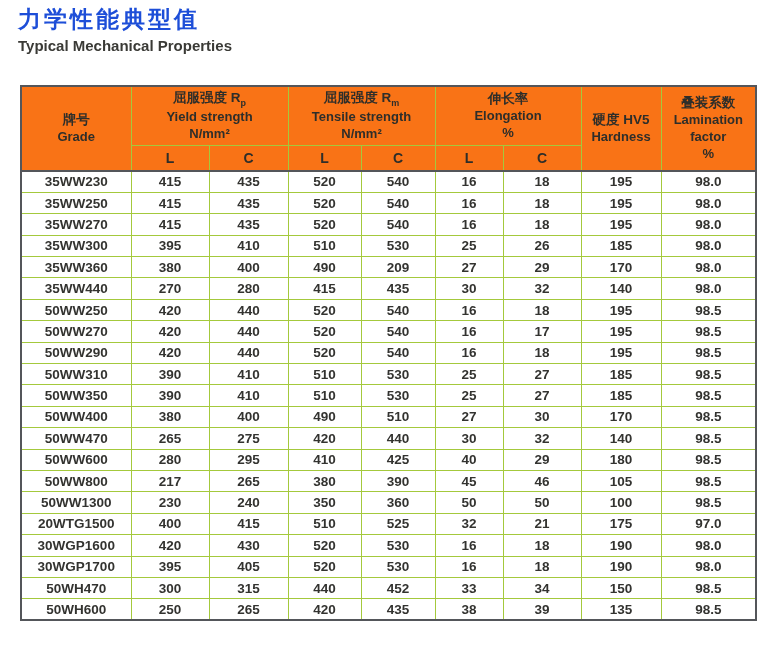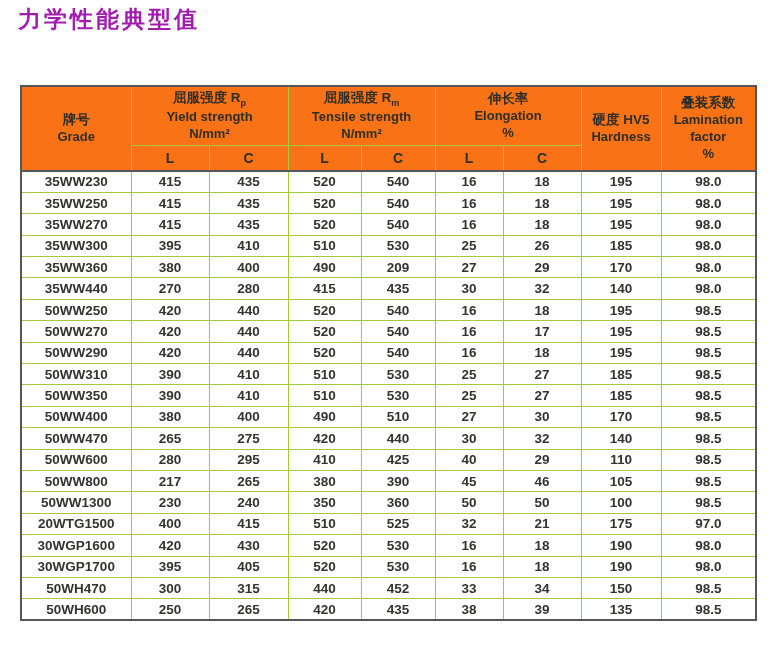--- a/index.html
+++ b/index.html
@@ -7,21 +7,21 @@
   body {
     width: 770px; height: 658px;
     font-family: "Liberation Sans", "DejaVu Sans", sans-serif;
     color: #2b2b28;
     overflow: hidden;
   }
   .page { position: relative; width: 770px; height: 658px; background: #fff; }
 
   .title-block { position: absolute; left: 18px; top: 7px; }
   .title-zh {
-    font-size: 23px; font-weight: 700; color: #a21caf;
+    font-size: 23px; font-weight: 700; color: #1d4ed8;
     letter-spacing: 3px; line-height: 1.1;
   }
   .title-en {
     font-size: 15px; font-weight: 700; color: #3a3a36;
     margin-top: 5px; letter-spacing: 0px;
   }
 
   table.props {
     position: absolute; left: 20px; top: 85px;
     width: 735px;
@@ -51,20 +51,21 @@
     background: #ffffff;
   }
 </style>
 </head>
 <body>
 
 <div class="page">
 
   <div class="title-block">
     <div class="title-zh">力学性能典型值</div>
+    <div class="title-en">Typical Mechanical Properties</div>
   </div>
 
   <table class="props">
     <colgroup>
       <col style="width:110px">
         <col style="width:78px">
         <col style="width:79px">
       <col style="width:73px">
         <col style="width:74px">
         <col style="width:68px">
@@ -258,21 +259,21 @@
           <td>98.5</td>
         </tr>
         <tr>
           <td>50WW600</td>
           <td>280</td>
           <td>295</td>
           <td>410</td>
           <td>425</td>
           <td>40</td>
           <td>29</td>
-          <td>110</td>
+          <td>180</td>
           <td>98.5</td>
         </tr>
         <tr>
           <td>50WW800</td>
           <td>217</td>
           <td>265</td>
           <td>380</td>
           <td>390</td>
           <td>45</td>
           <td>46</td>

